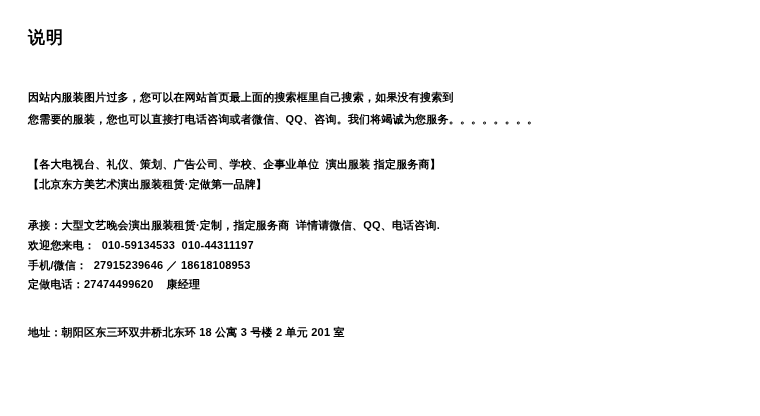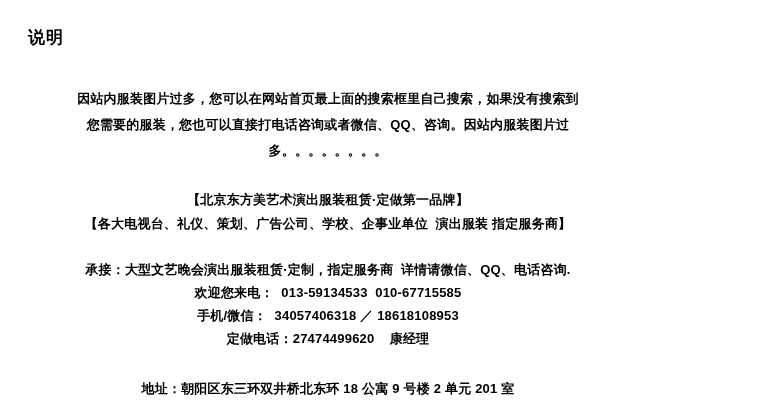--- a/index.html
+++ b/index.html
@@ -22,26 +22,25 @@
     padding: 26px 24px 0 24px;
   }
   .doc-title {
     font-size: 17px;
     font-weight: bold;
     letter-spacing: 1px;
     margin: 0 0 0 4px;
     line-height: 1.4;
   }
   .para {
-    font-size: 13px;
+    font-size: 11px;
     font-weight: bold;
     line-height: 2.0;
     letter-spacing: 0.2px;
     margin: 0;
-    text-align: center;
   }
   .block-intro {
     margin-top: 36px;
     margin-left: 4px;
   }
   .block-brand {
     margin-top: 24px;
     margin-left: 4px;
   }
   .block-brand .para {
@@ -64,32 +63,32 @@
 </style>
 </head>
 <body>
 
 <div class="page">
 
   <h1 class="doc-title">说明</h1>
 
   <div class="block-intro">
     <p class="para line">因站内服装图片过多，您可以在网站首页最上面的搜索框里自己搜索，如果没有搜索到</p>
-    <p class="para line">您需要的服装，您也可以直接打电话咨询或者微信、QQ、咨询。因站内服装图片过多。。。。。。。。</p>
+    <p class="para line">您需要的服装，您也可以直接打电话咨询或者微信、QQ、咨询。我们将竭诚为您服务。。。。。。。。</p>
   </div>
 
   <div class="block-brand">
+    <p class="para line">【各大电视台、礼仪、策划、广告公司、学校、企事业单位  演出服装 指定服务商】</p>
     <p class="para line">【北京东方美艺术演出服装租赁·定做第一品牌】</p>
-    <p class="para line">【各大电视台、礼仪、策划、广告公司、学校、企事业单位  演出服装 指定服务商】</p>
   </div>
 
   <div class="block-contact">
     <p class="para line">承接：大型文艺晚会演出服装租赁·定制，指定服务商  详情请微信、QQ、电话咨询.</p>
-    <p class="para line">欢迎您来电：  013-59134533  010-67715585</p>
-    <p class="para line">手机/微信：  34057406318 ／ 18618108953</p>
+    <p class="para line">欢迎您来电：  010-59134533  010-44311197</p>
+    <p class="para line">手机/微信：  27915239646 ／ 18618108953</p>
     <p class="para line">定做电话：27474499620    康经理</p>
   </div>
 
   <div class="block-address">
-    <p class="para line">地址：朝阳区东三环双井桥北东环 18 公寓 9 号楼 2 单元 201 室</p>
+    <p class="para line">地址：朝阳区东三环双井桥北东环 18 公寓 3 号楼 2 单元 201 室</p>
   </div>
 
 </div>
 
 </body></html>

